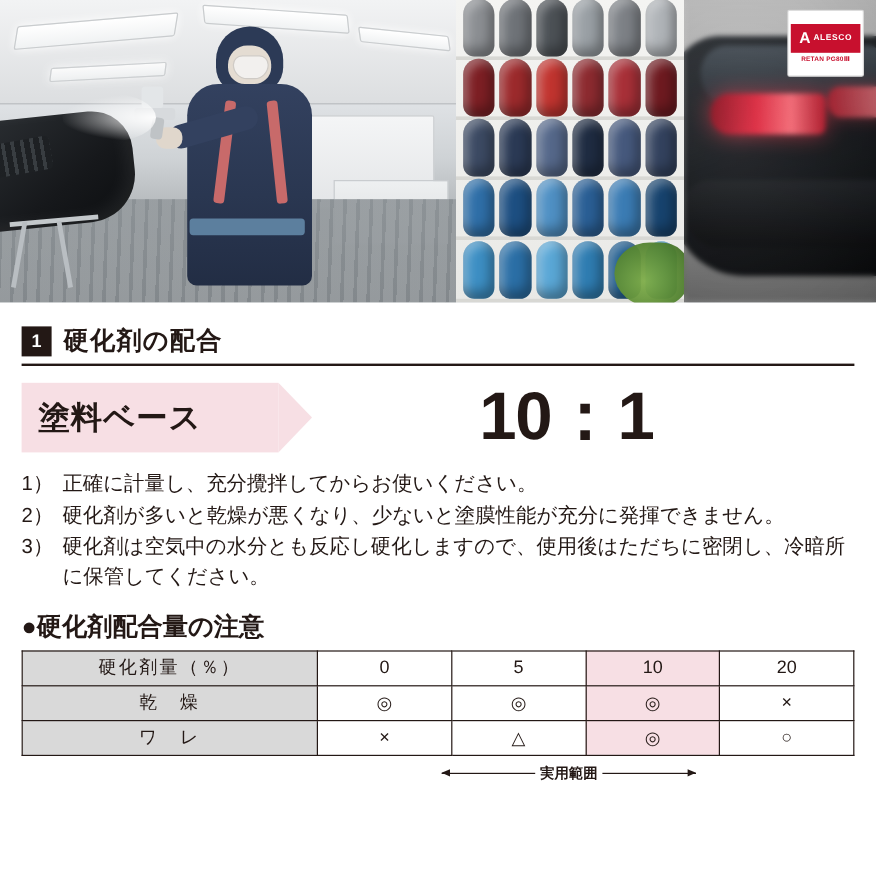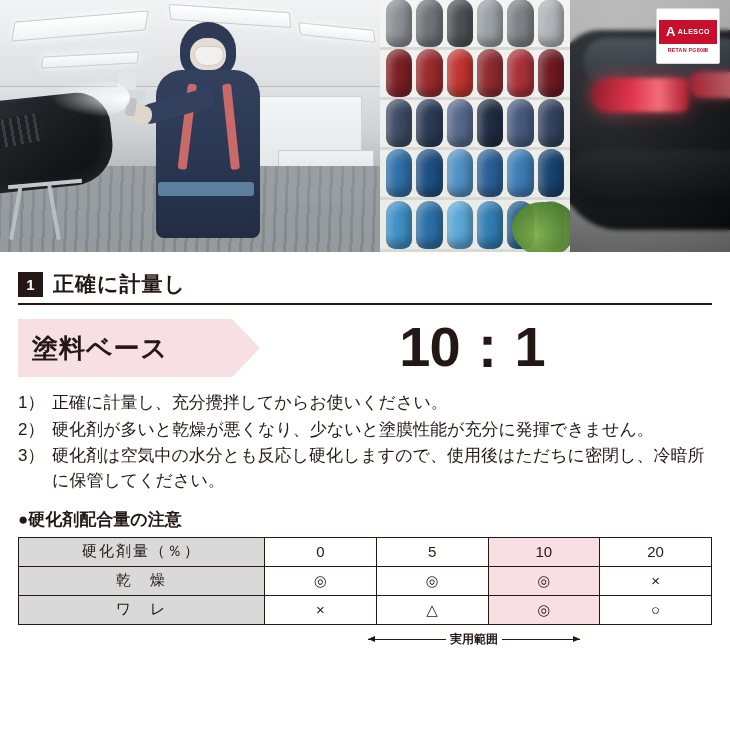--- a/index.html
+++ b/index.html
@@ -302,21 +302,21 @@
     font-size: 17px;
     line-height: 1.45;
     margin-bottom: 2px;
   }
   .note-num { width: 34px; flex: 0 0 34px; }
   .note-text { flex: 1; }
 
   
   .caution-head {
     margin-top: 14px;
-    font-size: 17px; font-weight: bold;
+    font-size: 21px; font-weight: bold;
   }
 
   
   table.hardener {
     width: 100%;
     border-collapse: collapse;
     margin-top: 6px;
     table-layout: fixed;
   }
   table.hardener td, table.hardener th {
@@ -475,21 +475,21 @@
         <span>ALESCO</span>
       </div>
       <div class="logo-sub">RETAN PG80Ⅲ</div>
     </div>
   </div>
 
   <div class="body-wrap">
 
     <div class="section-head">
       <div class="section-num">1</div>
-      <div class="section-title">正確に計量し</div>
+      <div class="section-title">硬化剤の配合</div>
     </div>
 
     <div class="ratio-row">
       <div class="ratio-left">
         <span>塗料ベース</span>
       </div>
       <div class="ratio-mid">10：1</div>
     </div>
 
     <div class="notes">

